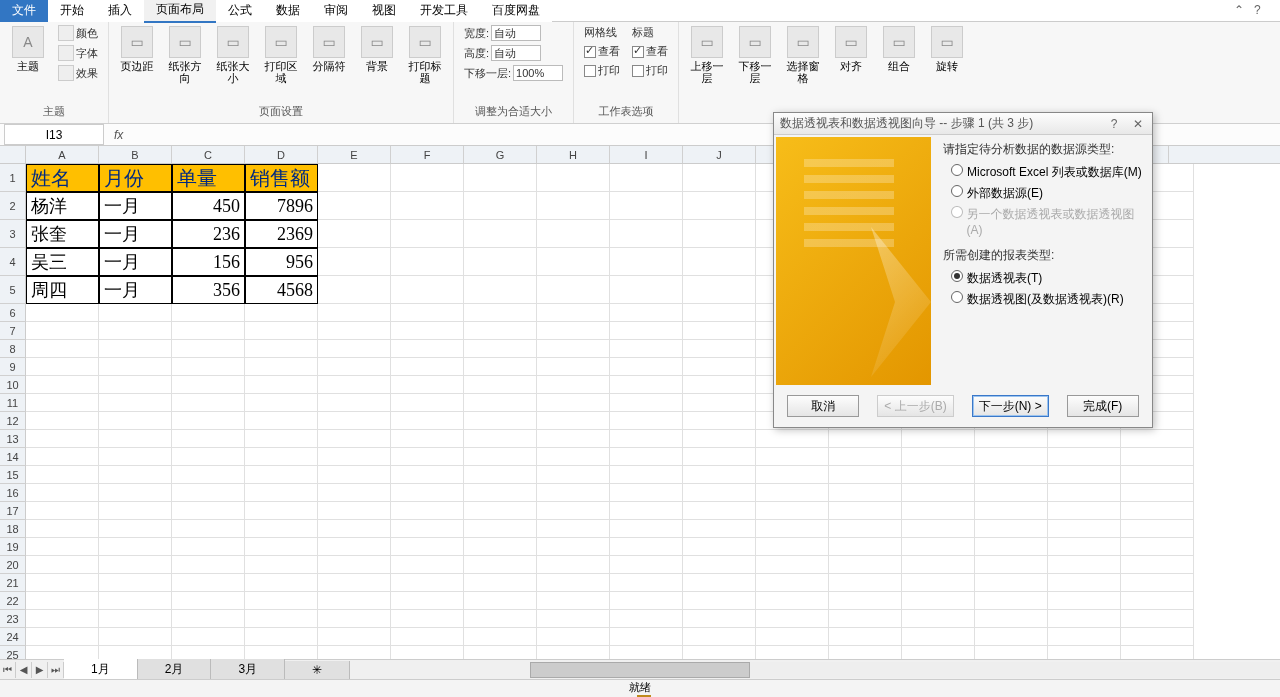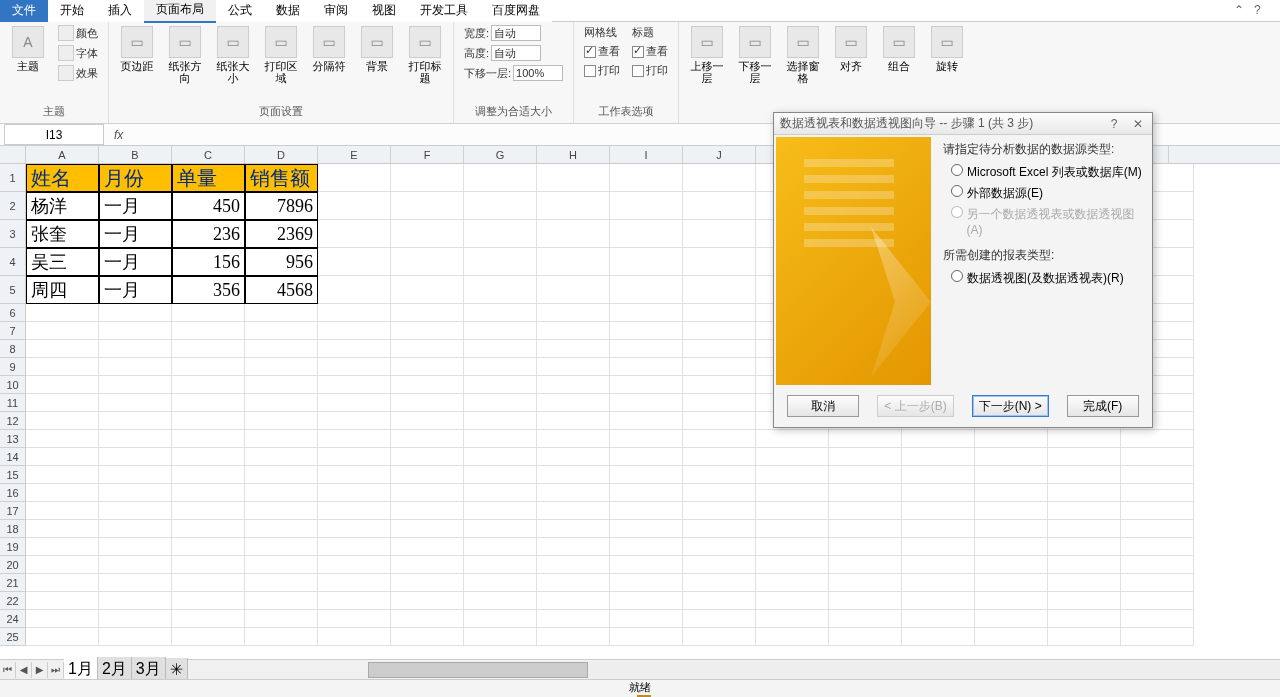--- a/index.html
+++ b/index.html
@@ -45,21 +45,21 @@
 .row.datah { height: 28px; }
 .rh { width: 26px; background: #eef2f6; border-right: 1px solid #ccc; border-bottom: 1px solid #d0d0d0; text-align: center; font-size: 11px; color: #444; display: flex; align-items: center; justify-content: center; }
 .cell { width: 73px; border-right: 1px solid #e0e0e0; border-bottom: 1px solid #e0e0e0; padding: 0 4px; display: flex; align-items: center; white-space: nowrap; }
 .hdr-cell { background: #ffbf00; border: 1px solid #000 !important; color: #002a80; font-family: SimSun; font-size: 20px; text-align: center; }
 .dat-cell { border: 1px solid #000 !important; font-size: 18px; font-family: SimSun; }
 .num { justify-content: flex-end; }
 
 
 .sheet-tabs { position: absolute; bottom: 18px; left: 0; right: 0; height: 20px; background: #f0f0f0; border-top: 1px solid #ccc; display: flex; align-items: center; }
 .nav-btn { width: 16px; height: 16px; display: flex; align-items: center; justify-content: center; font-size: 10px; color: #555; border-right: 1px solid #ccc; cursor: pointer; }
-.stab { padding: 2px 4px; background: #e0e0e0; border-right: 1px solid #bbb; font-size: 16px; cursor: pointer; }
+.stab { padding: 2px 27px; background: #e0e0e0; border-right: 1px solid #bbb; font-size: 12px; cursor: pointer; }
 .stab.active { background: #fff; }
 .hscroll { flex: 1; margin-left: 180px; height: 16px; background: #eee; position: relative; }
 .hthumb { position: absolute; left: 0; top: 0; width: 220px; height: 100%; background: #ccc; border: 1px solid #aaa; }
 
 
 .status-bar { position: absolute; bottom: 0; left: 0; right: 0; height: 18px; background: #f4f4f4; border-top: 1px solid #ccc; display: flex; align-items: center; padding: 0 6px; font-size: 11px; flex-direction: column; }
 .status-right { margin-left: auto; display: flex; align-items: center; gap: 6px; }
 .view-btn { width: 20px; height: 14px; border: 1px solid #aaa; background: #fff; display: inline-block; }
 .zoom-slider { width: 100px; height: 4px; background: #ccc; position: relative; }
 .zoom-thumb { position: absolute; left: 48px; top: -4px; width: 6px; height: 12px; background: #888; }
@@ -679,20 +679,39 @@
         <div class="cell"></div>
         <div class="cell"></div>
         <div class="cell"></div>
         <div class="cell"></div>
         <div class="cell"></div>
         <div class="cell"></div>
         <div class="cell"></div>
         <div class="cell"></div>
       </div>
       <div class="row">
+        <div class="rh">23</div>
+        <div class="cell"></div>
+        <div class="cell"></div>
+        <div class="cell"></div>
+        <div class="cell"></div>
+        <div class="cell"></div>
+        <div class="cell"></div>
+        <div class="cell"></div>
+        <div class="cell"></div>
+        <div class="cell"></div>
+        <div class="cell"></div>
+        <div class="cell"></div>
+        <div class="cell"></div>
+        <div class="cell"></div>
+        <div class="cell"></div>
+        <div class="cell"></div>
+        <div class="cell"></div>
+      </div>
+      <div class="row">
         <div class="rh">24</div>
         <div class="cell"></div>
         <div class="cell"></div>
         <div class="cell"></div>
         <div class="cell"></div>
         <div class="cell"></div>
         <div class="cell"></div>
         <div class="cell"></div>
         <div class="cell"></div>
         <div class="cell"></div>
@@ -744,20 +763,24 @@
         </div>
       <div class="radio-row">
           <span class="radio"></span>
           <span>外部数据源(E)</span>
         </div>
       <div class="radio-row disabled">
           <span class="radio disabled"></span>
           <span>另一个数据透视表或数据透视图(A)</span>
         </div>
       <div class="dlg-sec" style="margin-top:8px">所需创建的报表类型:</div>
+      <div class="radio-row">
+          <span class="radio on"></span>
+          <span>数据透视表(T)</span>
+        </div>
       <div class="radio-row">
           <span class="radio"></span>
           <span>数据透视图(及数据透视表)(R)</span>
         </div>
     </div>
   </div>
   <div class="dlg-btns">
     <div class="dlg-btn">取消</div>
     <div class="dlg-btn disabled">&lt; 上一步(B)</div>
     <div class="dlg-btn primary">下一步(N) &gt;</div>

